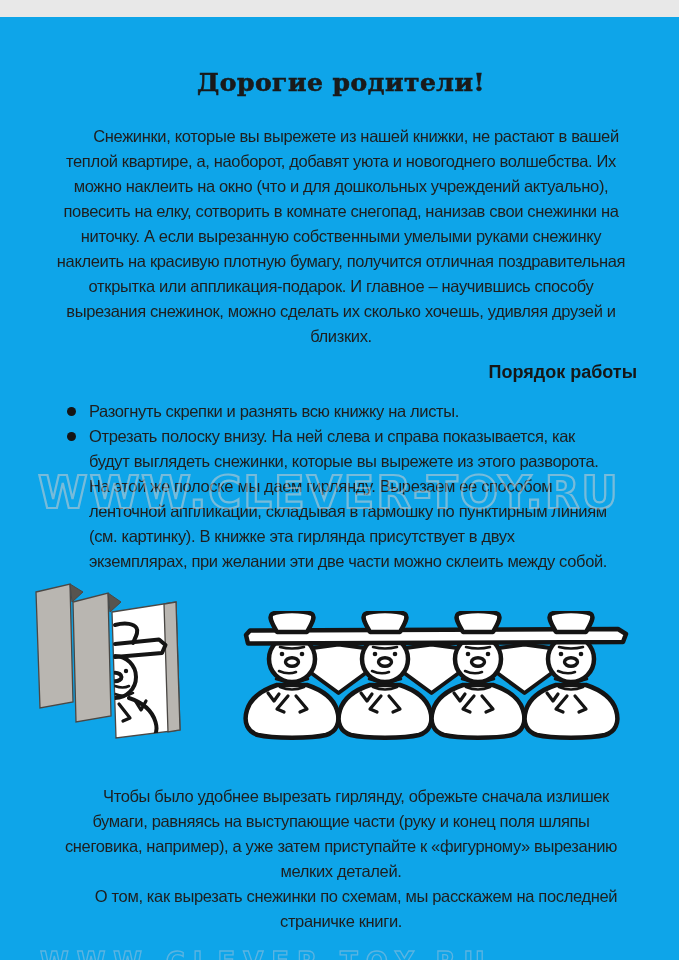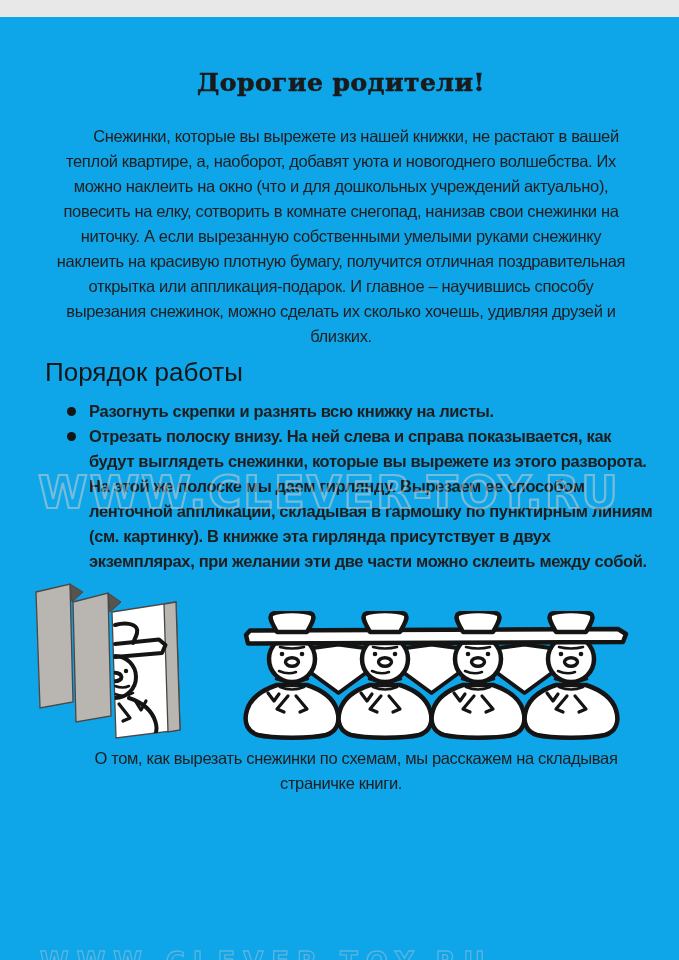--- a/index.html
+++ b/index.html
@@ -29,25 +29,25 @@
     white-space:pre;
     font-size:16.5px;line-height:25px;
     letter-spacing:-.35px;
     margin:0;
     text-indent:30px;
     color:#1e1e1e;
     text-align:center;
   }
   p.intro{margin-top:27px;}
   h2.section{
-    font-size:26px;line-height:24px;font-weight:normal;
-    text-align:left;color:#161616;
+    font-size:18px;line-height:24px;font-weight:bold;
+    text-align:right;color:#161616;
     margin:11px 0 0;
   }
-  ul.steps{list-style:none;margin:15px 0 0;padding:0;font-weight:bold;}
+  ul.steps{list-style:none;margin:15px 0 0;padding:0;}
   ul.steps li{display:flex;align-items:flex-start;padding-left:22px;margin:0;}
   .dot{
     flex:0 0 9px;width:9px;height:9px;border-radius:50%;
     background:#151515;margin:8px 13px 0 0;
   }
   .li-text{
     white-space:pre;
     font-size:16.5px;line-height:25px;letter-spacing:-.35px;
   }
   .figure{
@@ -189,21 +189,25 @@
           <use href="#smb" x="145"></use>
           <use href="#smb" x="238"></use>
           <use href="#smb" x="331"></use>
         <use href="#smf" x="52"></use>
           <use href="#smf" x="145"></use>
           <use href="#smf" x="238"></use>
           <use href="#smf" x="331"></use>
       </svg>
     </div>
 
-    <p class="body">О том, как вырезать снежинки по схемам, мы расскажем на складывая
+    <p class="body after-fig">Чтобы было удобнее вырезать гирлянду, обрежьте сначала излишек
+бумаги, равняясь на выступающие части (руку и конец поля шляпы
+снеговика, например), а уже затем приступайте к «фигурному» вырезанию
+мелких деталей.</p>
+    <p class="body">О том, как вырезать снежинки по схемам, мы расскажем на последней
 страничке книги.</p>
 
   </div>
 
   <div class="wm wm-center">WWW.CLEVER-TOY.RU</div>
   <div class="wm wm-bottom">WWW.CLEVER-TOY.RU</div>
 
 </div>
 
 </body></html>

